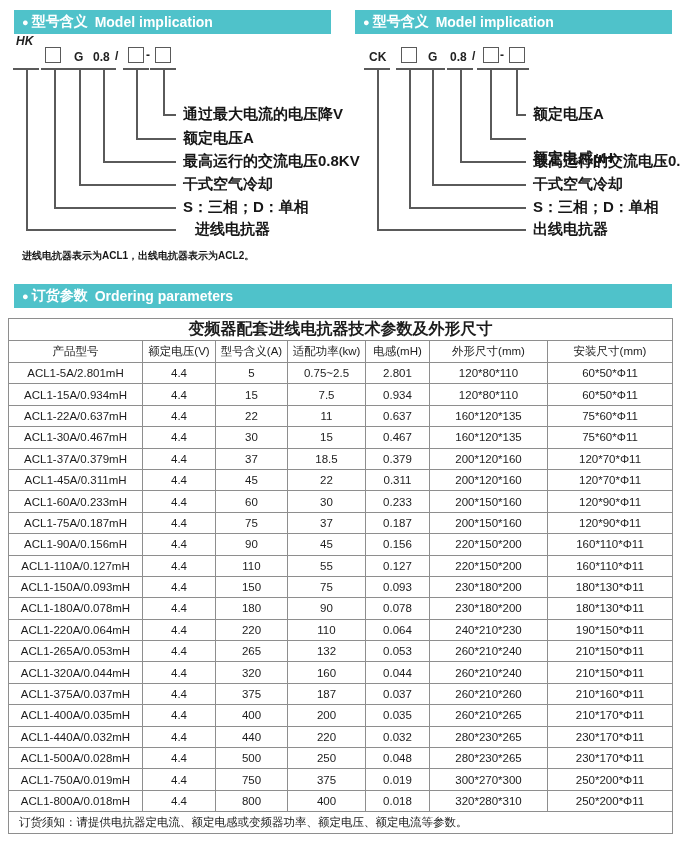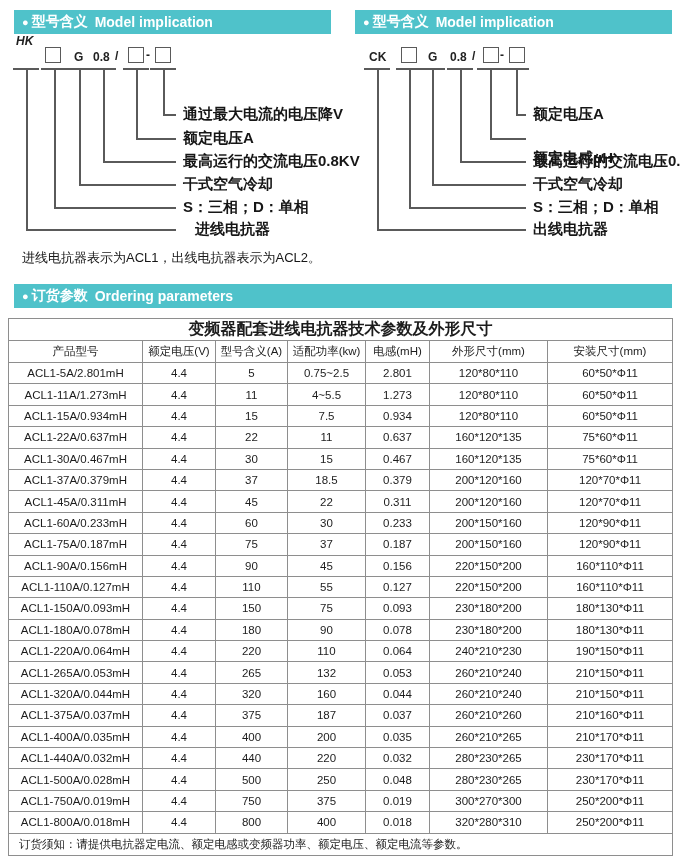--- a/index.html
+++ b/index.html
@@ -17,21 +17,21 @@
   .bar .bullet { font-size:11px; margin-right:3px; line-height:1; }
   .bar .bar-en { margin-left:7px; }
 
   
   .mtext { position:absolute; font-size:12px; font-weight:bold; color:#222; white-space:nowrap; line-height:14px; }
   .mbox  { position:absolute; width:14px; height:14px; border:1.6px solid #5a5a5a; background:#fff; }
   .ul    { position:absolute; height:1.6px; width:26px; background:#5a5a5a; }
   .vl    { position:absolute; width:1.6px; background:#5a5a5a; }
   .hl    { position:absolute; height:1.6px; background:#5a5a5a; }
   .mlabel{ position:absolute; font-size:15px; font-weight:bold; color:#161616; white-space:nowrap; line-height:14px; }
-  .dnote { position:absolute; font-size:13px; font-weight:normal; color:#161616; white-space:nowrap; }
+  .dnote { position:absolute; font-size:10px; font-weight:bold; color:#161616; white-space:nowrap; }
 
   
   .ptable {
     position:absolute; left:8px; top:318px; width:664px;
     border-collapse:collapse; table-layout:fixed;
     font-size:11.5px; color:#1c1c1c; border:1.5px solid #6f6f6f;
   }
   .ptable th, .ptable td {
     border:1px solid #8e8e8e; text-align:center; vertical-align:middle;
     padding:0 2px; height:20.4px; font-weight:normal; overflow:hidden; white-space:nowrap;
@@ -174,29 +174,20 @@
         <tr>
           <td>ACL1-5A/2.801mH</td>
           <td>4.4</td>
           <td>5</td>
           <td>0.75~2.5</td>
           <td>2.801</td>
           <td>120*80*110</td>
           <td>60*50*Φ11</td>
         </tr>
 
-        <tr>
-          <td>ACL1-11A/1.273mH</td>
-          <td>4.4</td>
-          <td>11</td>
-          <td>4~5.5</td>
-          <td>1.273</td>
-          <td>120*80*110</td>
-          <td>60*50*Φ11</td>
-        </tr>
 
         <tr>
           <td>ACL1-15A/0.934mH</td>
           <td>4.4</td>
           <td>15</td>
           <td>7.5</td>
           <td>0.934</td>
           <td>120*80*110</td>
           <td>60*50*Φ11</td>
         </tr>

